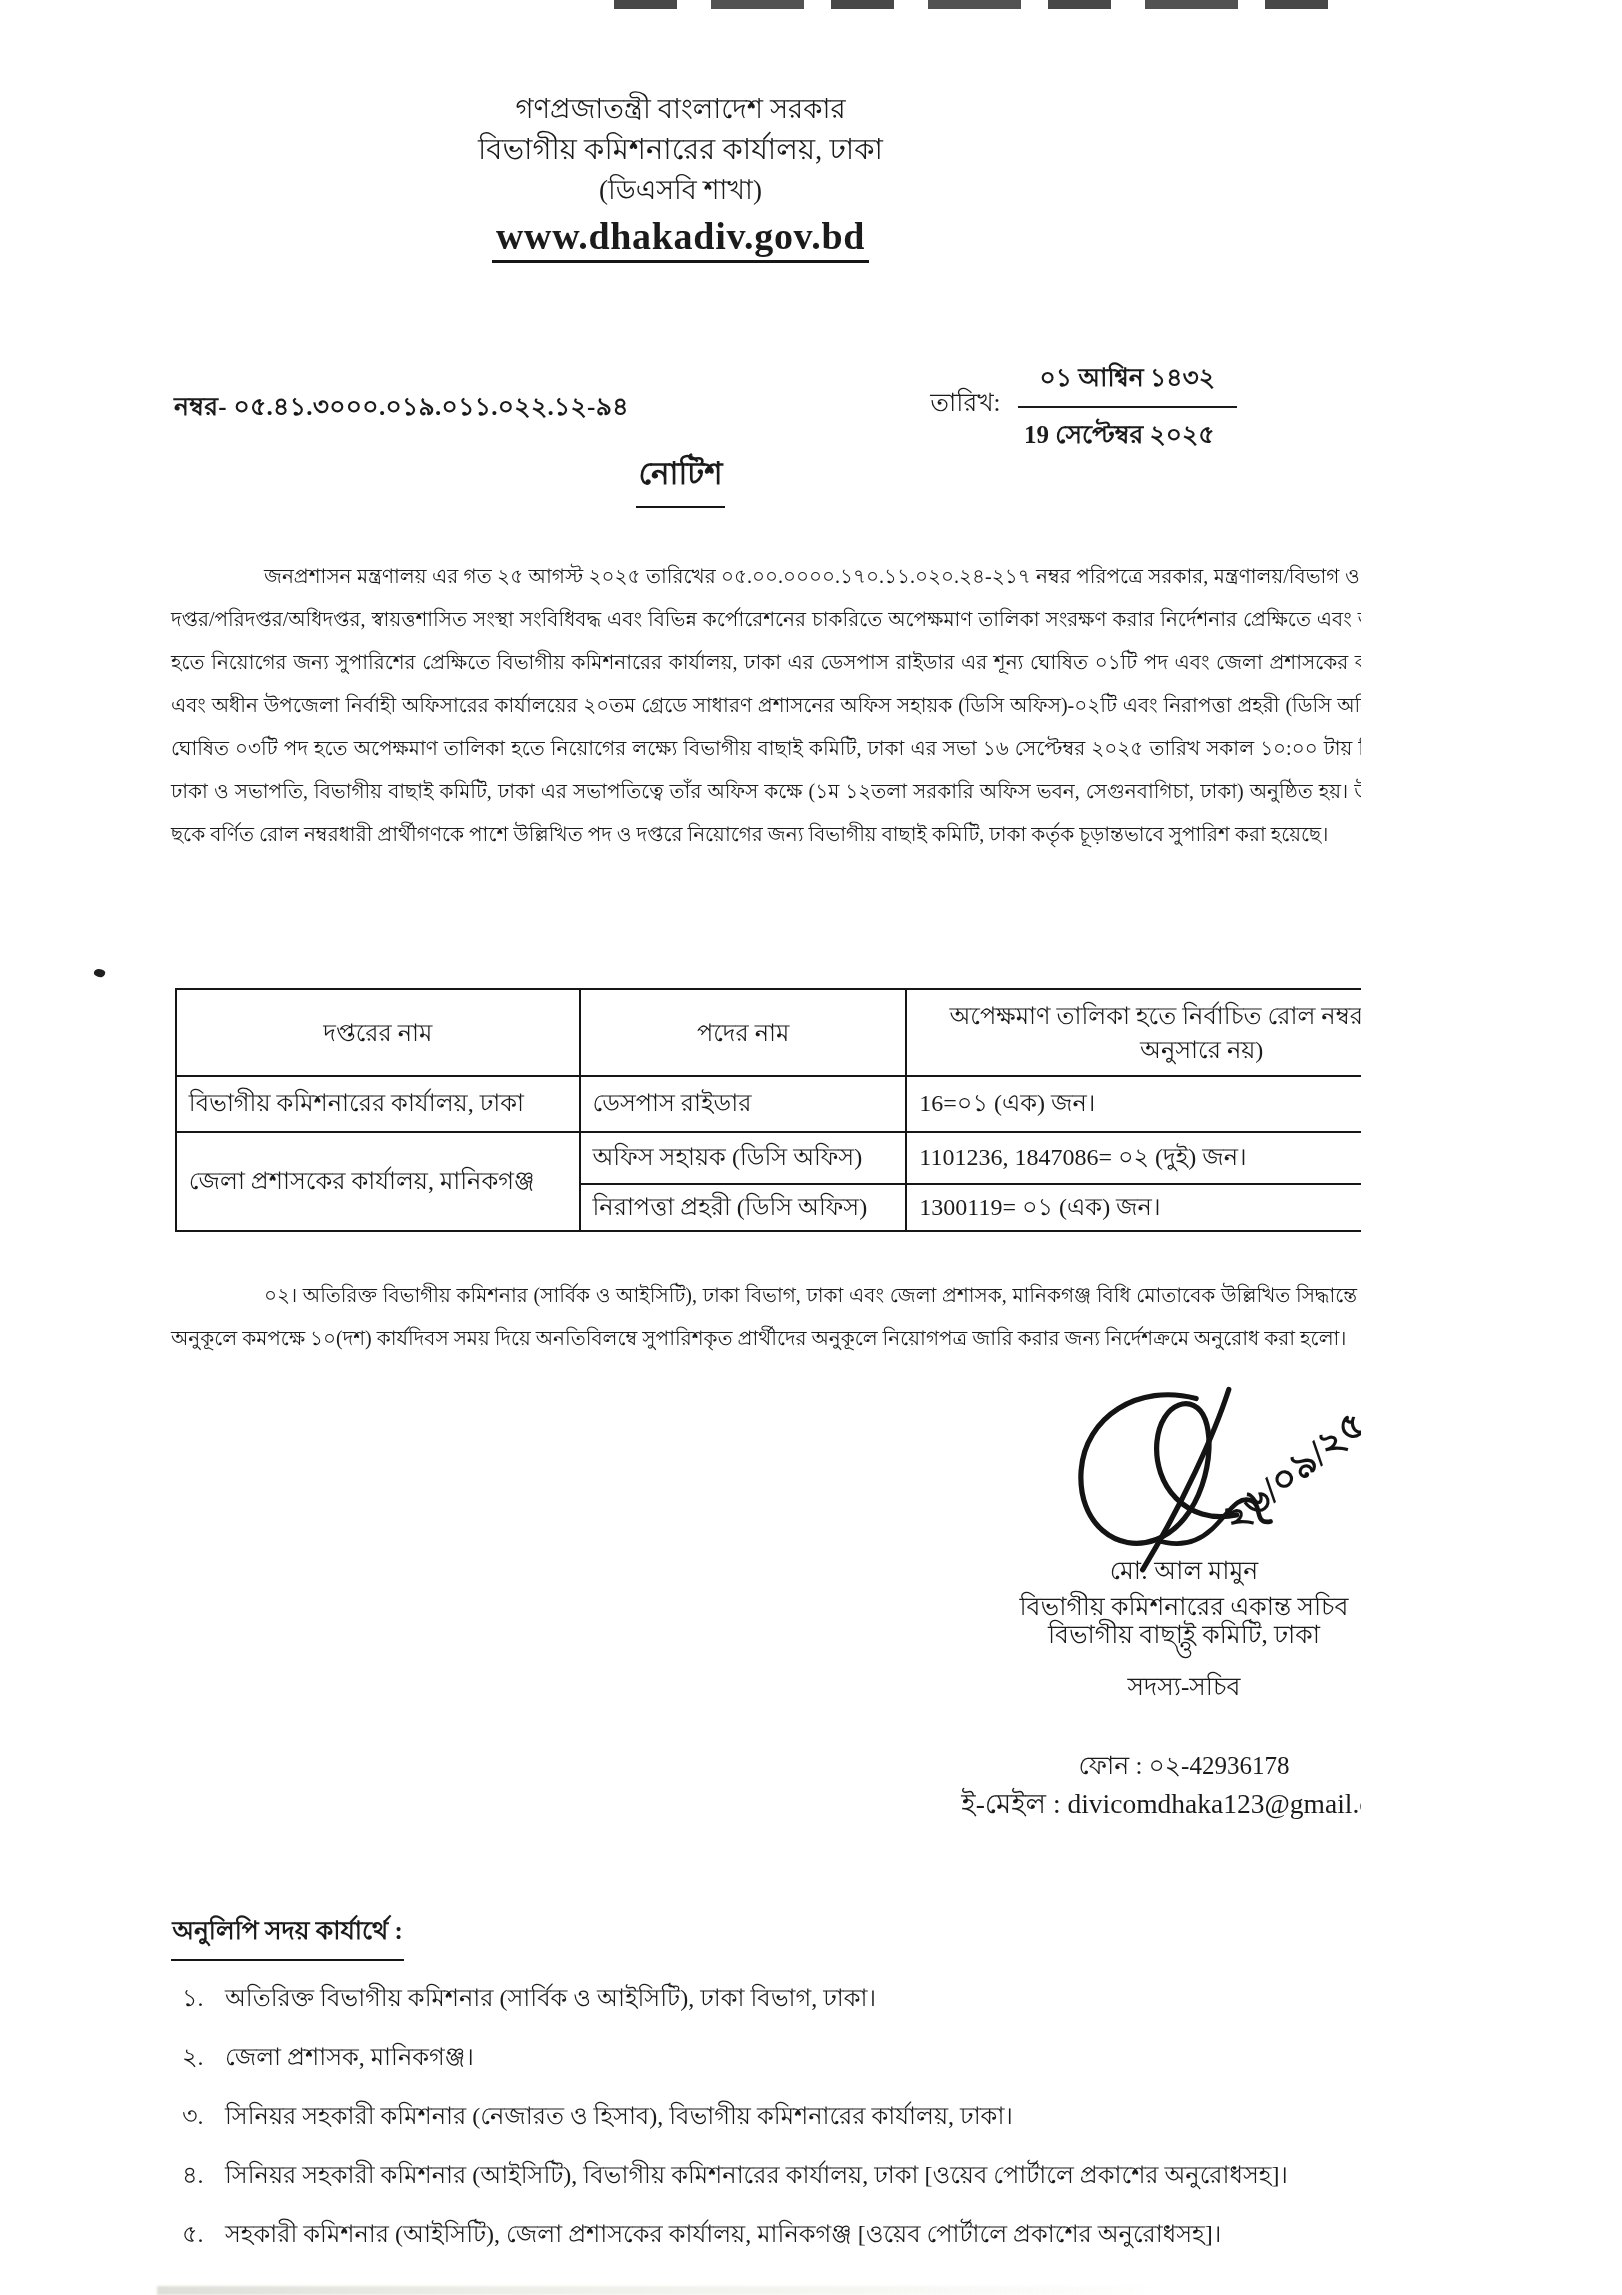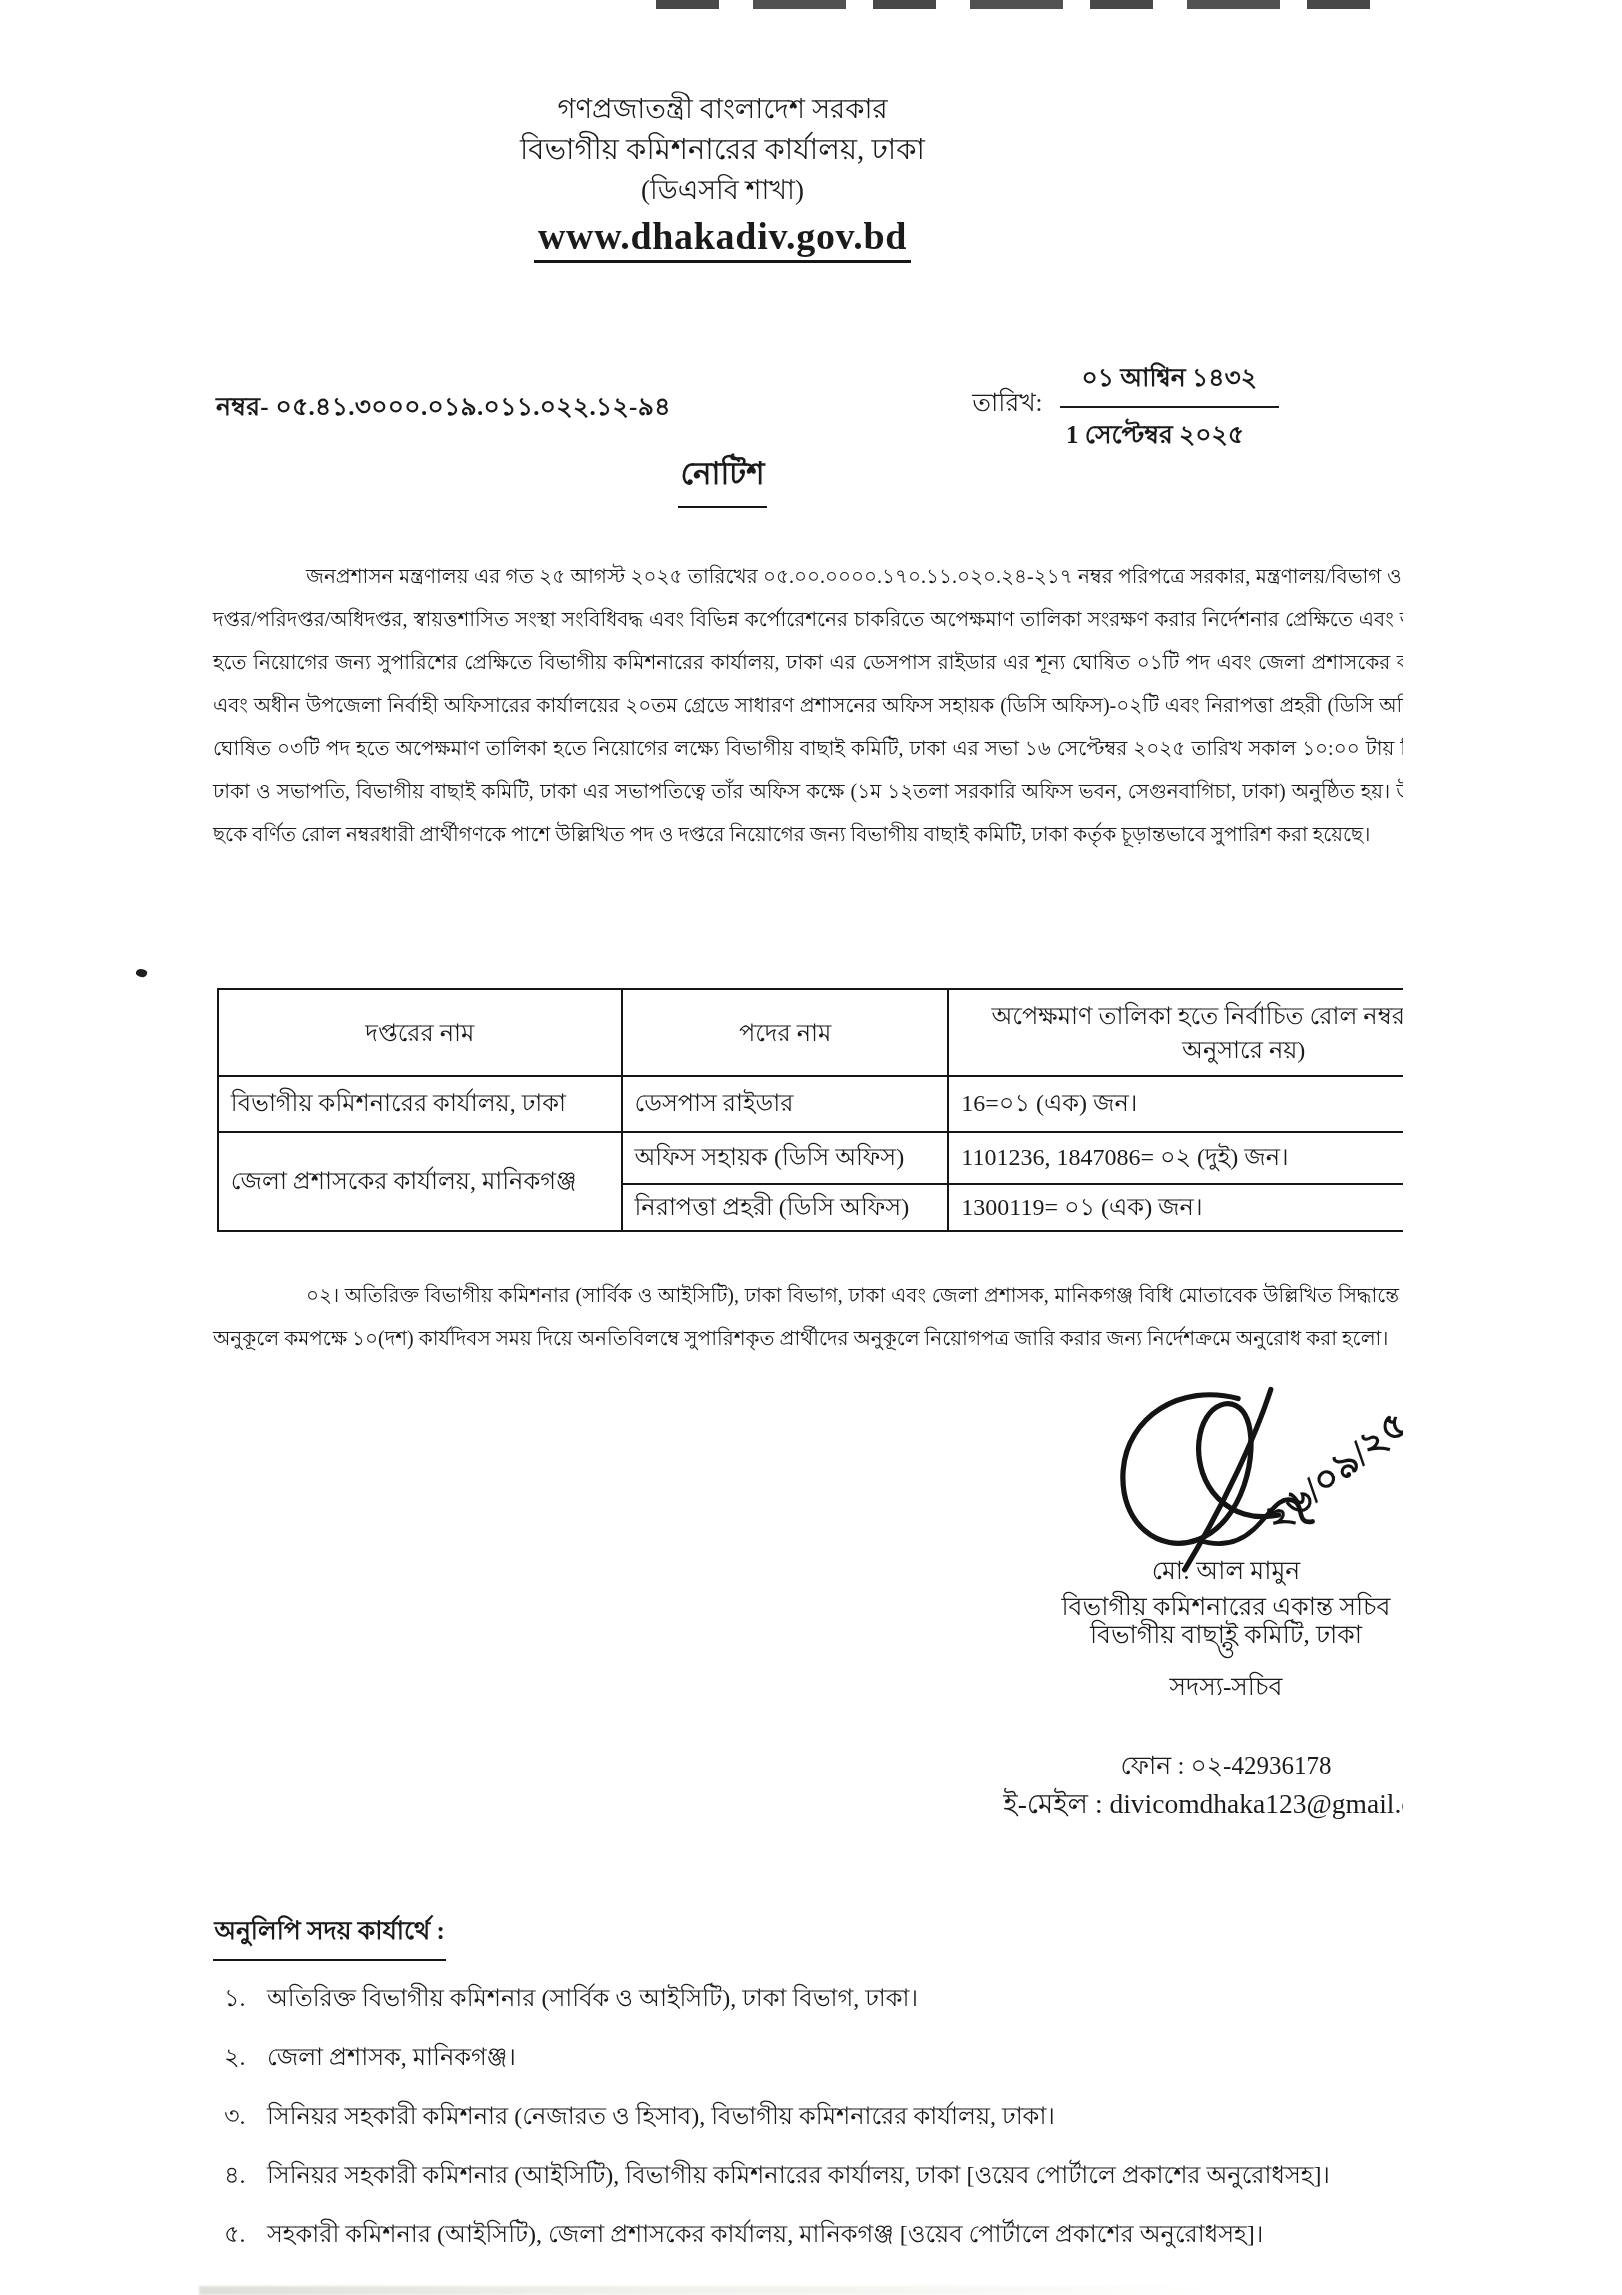--- a/index.html
+++ b/index.html
@@ -3,21 +3,20 @@
 <meta charset="utf-8">
 <style>
   html,body{margin:0;padding:0;background:#ffffff;}
   .page{
     position:relative;
     width:1361px;height:2295px;
     background:#ffffff;
     color:#1b1b1b;
     font-family:"Liberation Serif","DejaVu Serif",serif;
     overflow:hidden;
-    margin-left:42px;
   }
   
   .top-artifact{
     position:absolute;top:0;left:614px;right:0;height:8.5px;
     background:
       repeating-linear-gradient(90deg,#2f2f2f 0 63px,rgba(0,0,0,0) 63px 97px,#3a3a3a 97px 190px,rgba(0,0,0,0) 190px 217px);
     opacity:.88;
   }
   .bottom-artifact{
     position:absolute;bottom:0;left:157px;width:1021px;height:9.2px;
@@ -105,21 +104,21 @@
     <div class="h-line2">বিভাগীয় কমিশনারের কার্যালয়, ঢাকা</div>
     <div class="h-line3">(ডিএসবি শাখা)</div>
     <div><span class="website">www.dhakadiv.gov.bd</span></div>
   </div>
 
   <div class="memo-no">নম্বর- ০৫.৪১.৩০০০.০১৯.০১১.০২২.১২-৯৪</div>
   <div class="date-block">
     <div class="date-label">তারিখ:</div>
     <div class="date-frac">
       <span class="date-top">০১ আশ্বিন ১৪৩২</span>
-      <span class="date-bottom">1 সেপ্টেম্বর ২০২৫</span>
+      <span class="date-bottom">19 সেপ্টেম্বর ২০২৫</span>
     </div>
   </div>
 
   <div class="notice-title">
     <span>নোটিশ</span>
   </div>
 
   <div class="para para1">জনপ্রশাসন মন্ত্রণালয় এর গত ২৫ আগস্ট ২০২৫ তারিখের ০৫.০০.০০০০.১৭০.১১.০২০.২৪-২১৭ নম্বর পরিপত্রে সরকার, মন্ত্রণালয়/বিভাগ ও এর অধীন সরকারি দপ্তর/পরিদপ্তর/অধিদপ্তর, স্বায়ত্তশাসিত সংস্থা সংবিধিবদ্ধ এবং বিভিন্ন কর্পোরেশনের চাকরিতে অপেক্ষমাণ তালিকা সংরক্ষণ করার নির্দেশনার প্রেক্ষিতে এবং অপেক্ষমাণ তালিকা হতে নিয়োগের জন্য সুপারিশের প্রেক্ষিতে বিভাগীয় কমিশনারের কার্যালয়, ঢাকা এর ডেসপাস রাইডার এর শূন্য ঘোষিত ০১টি পদ এবং জেলা প্রশাসকের কার্যালয়, মানিকগঞ্জ এবং অধীন উপজেলা নির্বাহী অফিসারের কার্যালয়ের ২০তম গ্রেডে সাধারণ প্রশাসনের  অফিস সহায়ক (ডিসি অফিস)-০২টি এবং নিরাপত্তা প্রহরী (ডিসি অফিস)-০১টি সহ শূন্য ঘোষিত ০৩টি পদ হতে অপেক্ষমাণ তালিকা হতে নিয়োগের লক্ষ্যে বিভাগীয় বাছাই কমিটি, ঢাকা এর সভা ১৬ সেপ্টেম্বর ২০২৫ তারিখ সকাল ১০:০০ টায় বিভাগীয় কমিশনার, ঢাকা ও সভাপতি, বিভাগীয় বাছাই কমিটি, ঢাকা এর সভাপতিত্বে তাঁর অফিস কক্ষে (১ম ১২তলা সরকারি অফিস ভবন, সেগুনবাগিচা, ঢাকা) অনুষ্ঠিত হয়। উক্ত সভায় নিম্নোক্ত ছকে বর্ণিত রোল নম্বরধারী প্রার্থীগণকে পাশে উল্লিখিত পদ ও দপ্তরে নিয়োগের জন্য বিভাগীয় বাছাই কমিটি, ঢাকা কর্তৃক চূড়ান্তভাবে সুপারিশ করা হয়েছে।</div>
 
   <div class="margin-dot"></div>

